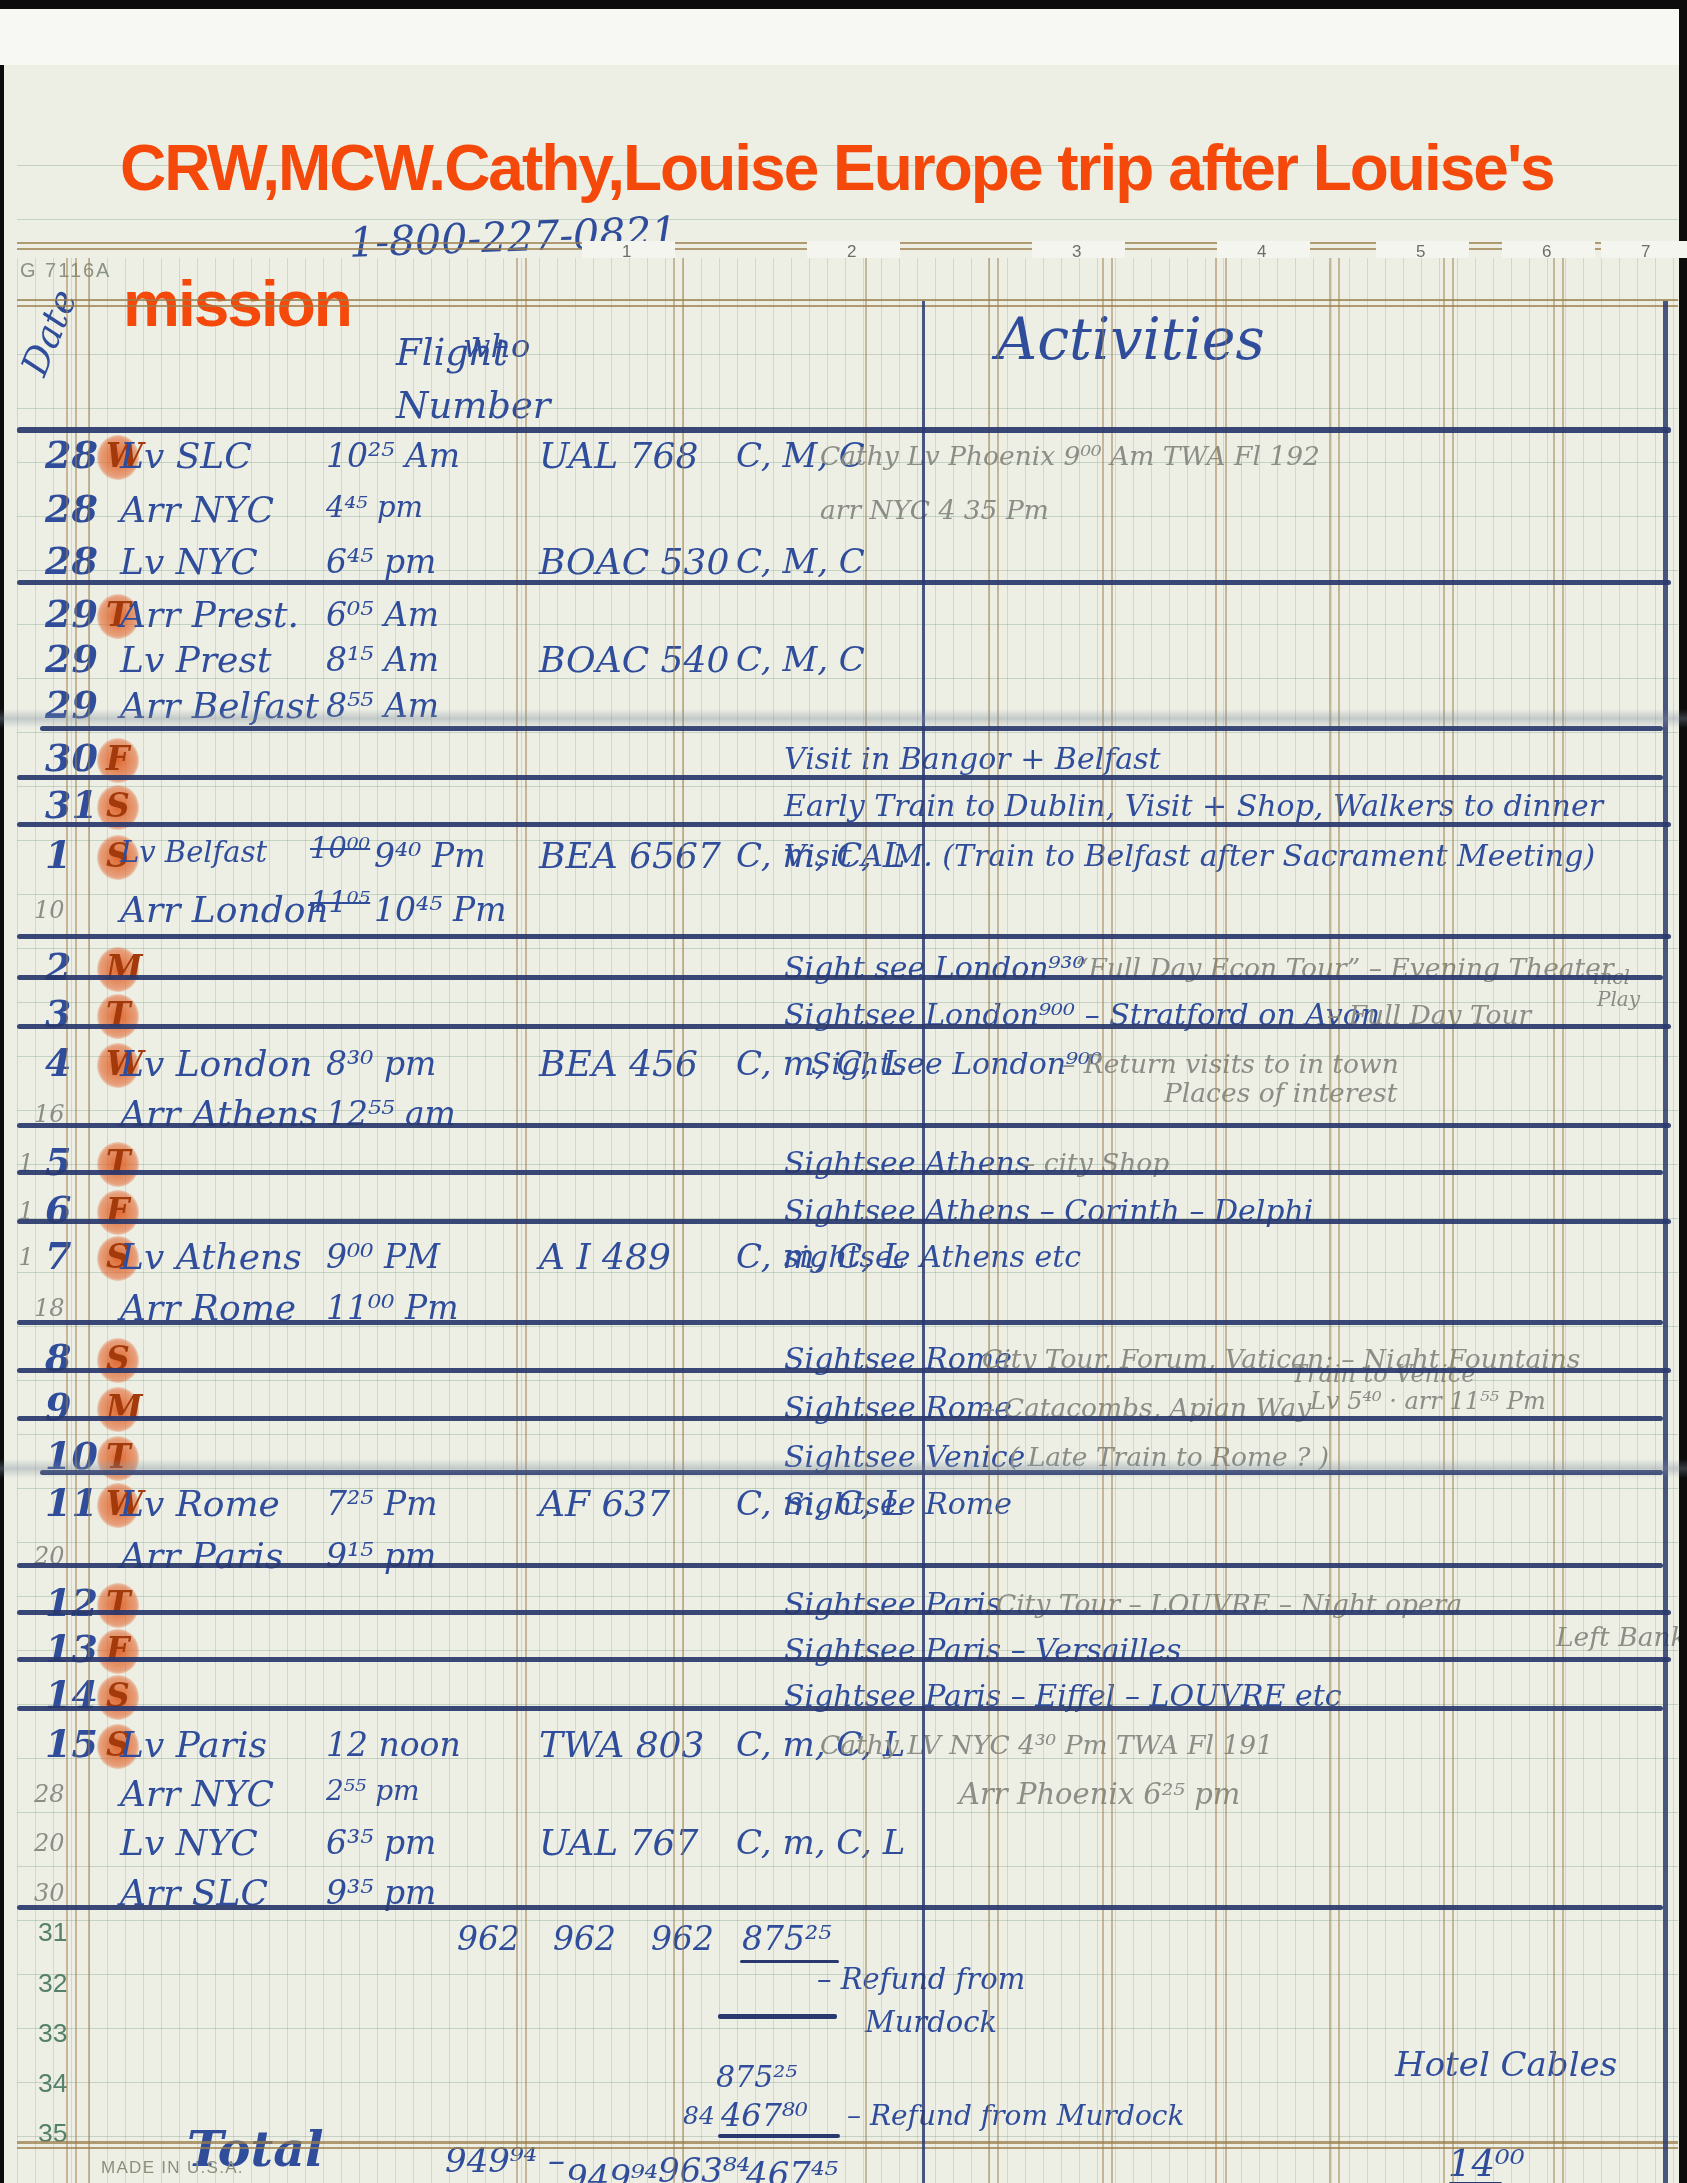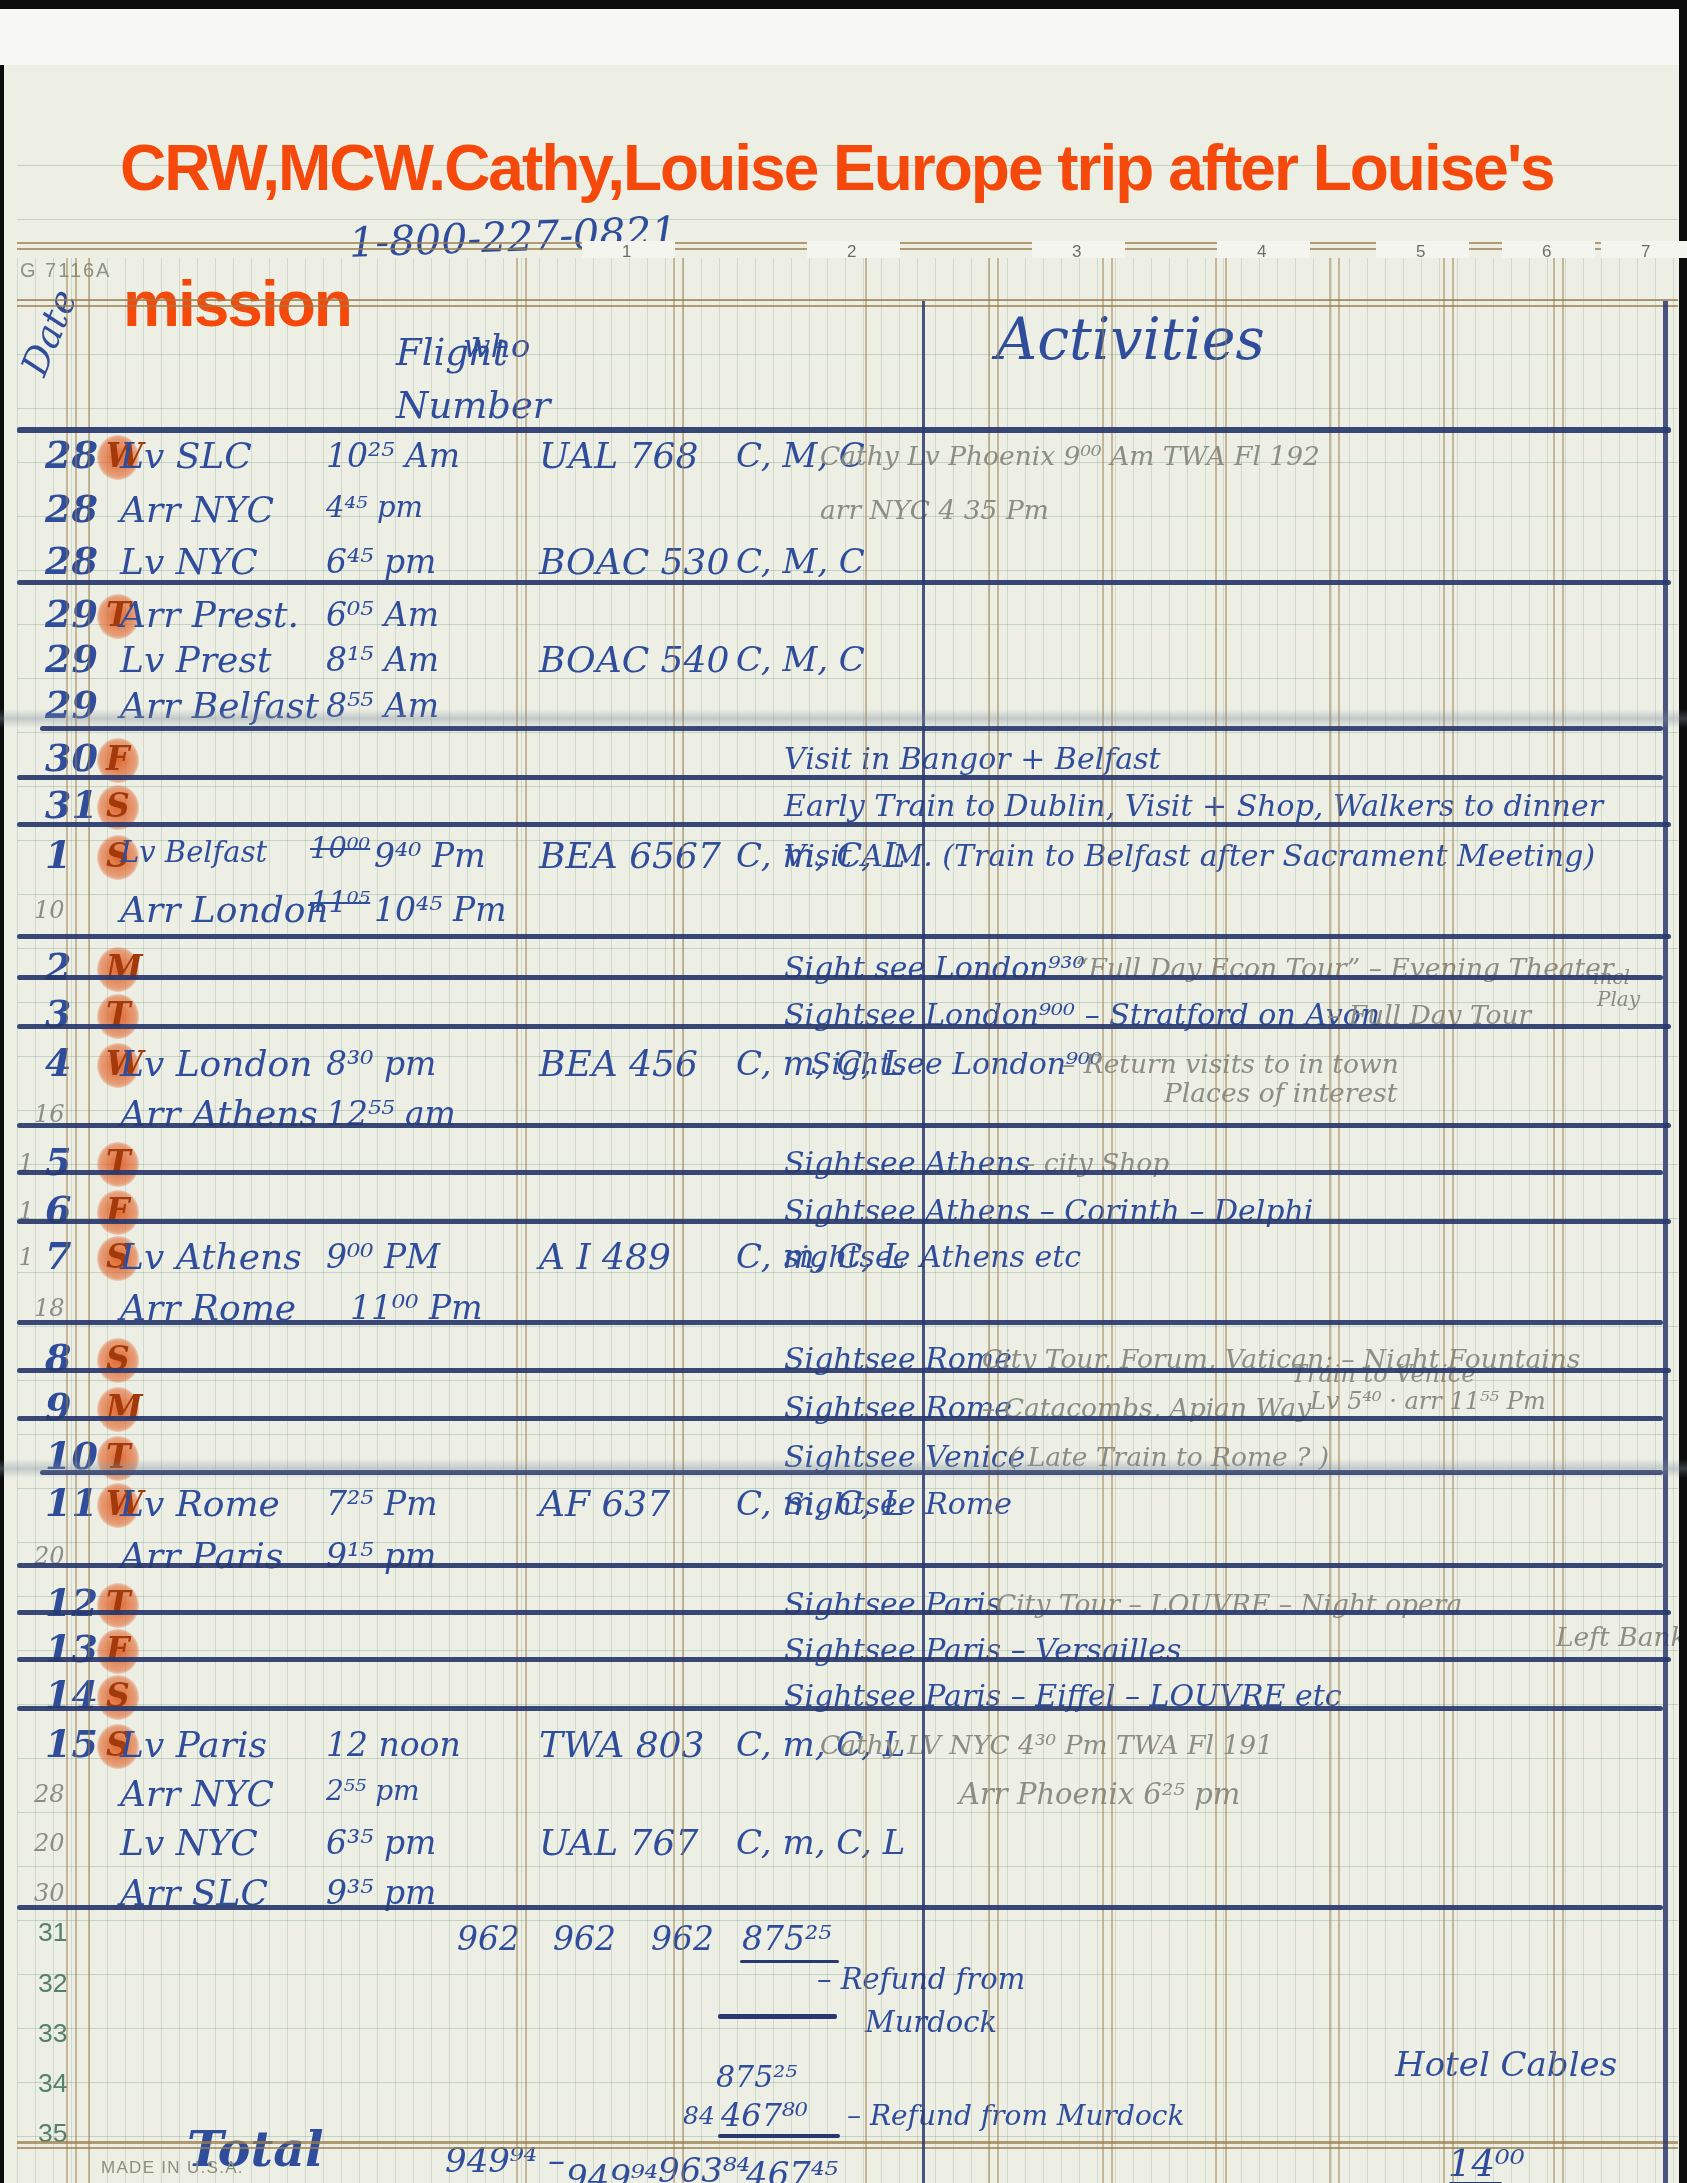--- a/index.html
+++ b/index.html
@@ -191,21 +191,21 @@
         <span class="dayletter" style="left: 106px; font-size: 33px; top: 5.3px;">S</span>
         <span class="hw" style="left: 120px; font-size: 36px; top: 4px;">Lv  Athens</span>
         <span class="hw" style="left: 326px; font-size: 33px; top: 5.3px;">9⁰⁰ PM</span>
         <span class="hw" style="left: 539px; font-size: 36px; top: 4px;">A I 489</span>
         <span class="hw" style="left: 736px; font-size: 34px; top: 4px;">C, m, C, L</span>
         <span class="hw" style="left: 784px; font-size: 30px; top: 6.6px;">sightsee  Athens etc</span>
       </div>
       <div class="row" style="top: 1283px;">
         <span class="pc" style="left: 34px; font-size: 24px; top: 10.6px;">18</span>
         <span class="hw" style="left: 120px; font-size: 36px; top: 4px;">Arr  Rome</span>
-        <span class="hw" style="left: 326px; font-size: 33px; top: 5.3px; margin-left: 24px;">11⁰⁰ Pm</span>
+        <span class="hw" style="left: 326px; font-size: 33px; top: 5.3px;">11⁰⁰ Pm</span>
       </div>
       <div class="row" style="top: 1334px;">
         <span class="hw" style="left: 45px; font-size: 38px; top: 1.3px; font-weight: bold;">8</span>
         <div class="dayblob" style="left: 97px; top: 4px;"></div>
         <span class="dayletter" style="left: 106px; font-size: 33px; top: 5.3px;">S</span>
         <span class="hw" style="left: 784px; font-size: 30px; top: 6.6px;">Sightsee Rome</span>
         <span class="pc" style="left: 982px; font-size: 26.5px; top: 9.3px;">City Tour, Forum, Vatican; – Night Fountains</span>
       </div>
       <div class="row" style="top: 1383px;">
         <span class="hw" style="left: 45px; font-size: 38px; top: 1.3px; font-weight: bold;">9</span>

